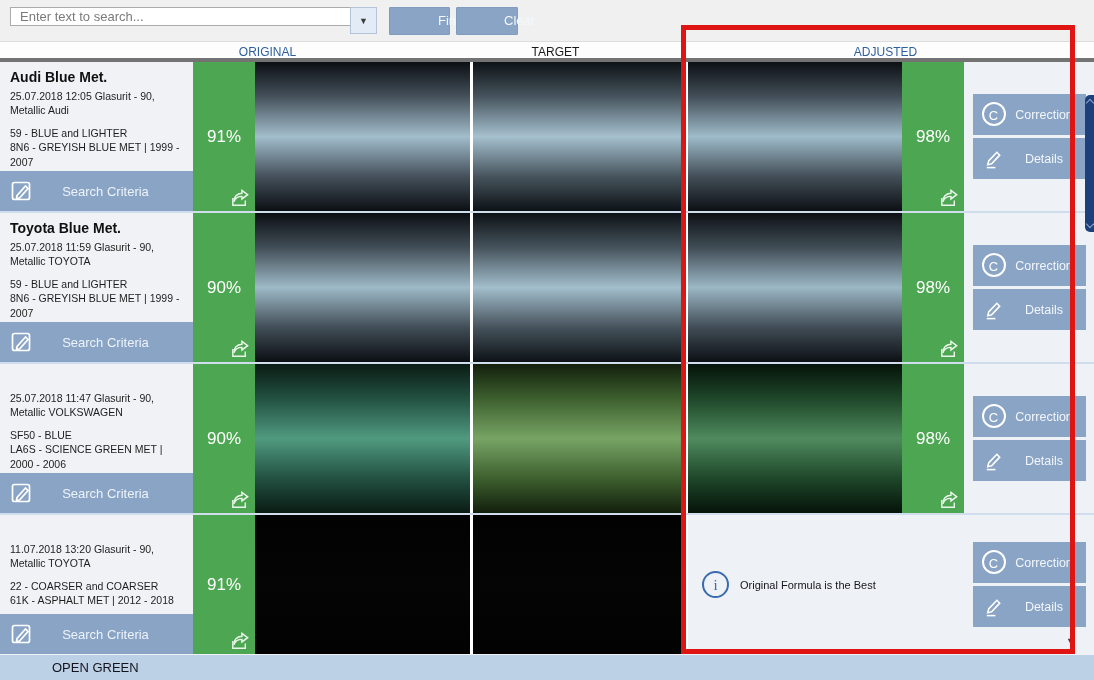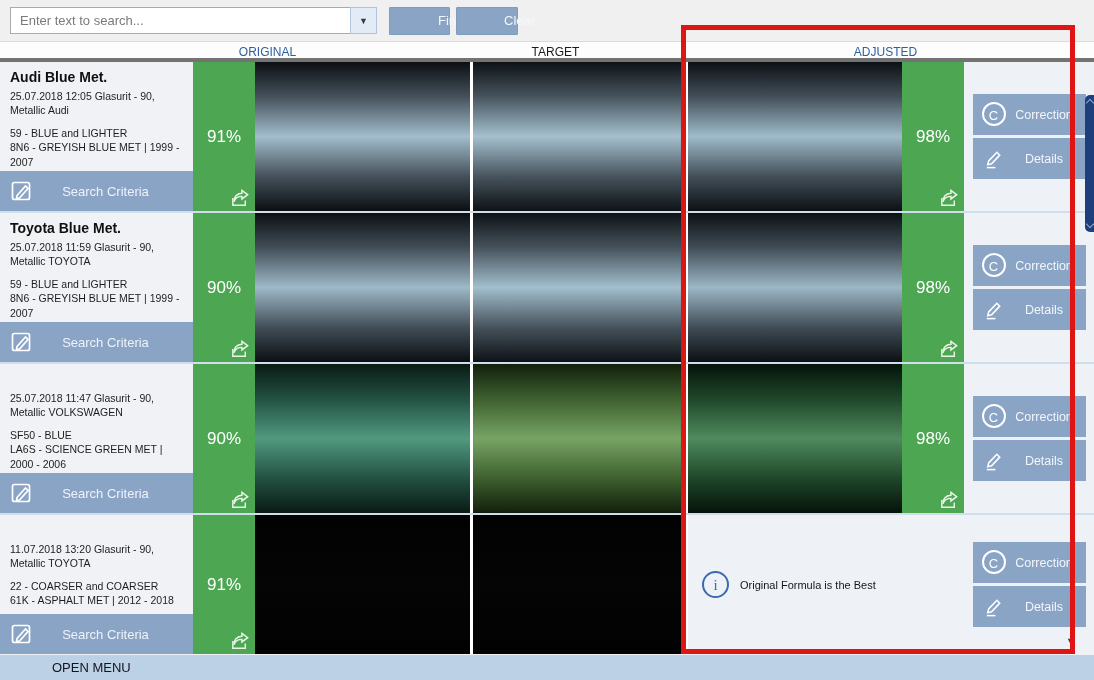--- a/index.html
+++ b/index.html
@@ -4,21 +4,21 @@
 <style>
   * { margin:0; padding:0; box-sizing:border-box; }
   html,body { background:#dfe3e8; }
   .app {
     position:relative; width:1094px; height:680px; overflow:hidden;
     background:#eef1f5; font-family:"Liberation Sans", sans-serif;
   }
   
   .topbar { position:relative; height:42px; background:#f0f0f0; border-bottom:1px solid #dcdcdc; }
   .search-input {
-    position:absolute; left:10px; top:7px; width:340px; height:27px;
+    position:absolute; left:10px; top:7px; width:340px; height:19px;
     border:1px solid #ababab; border-right:none; background:#fff;
     font-family:"Liberation Sans",sans-serif; font-size:13px; color:#333; padding:0 9px; outline:none;
   }
   .search-input::placeholder { color:#7a7a7a; }
   .dropdown-btn {
     position:absolute; left:350px; top:7px; width:27px; height:27px;
     background:#e3ebf6; border:1px solid #b3c3d9; color:#3c3c3c;
     font-size:9px; text-align:center; line-height:26px; cursor:pointer;
   }
   .btn-top {
@@ -332,21 +332,21 @@
           <svg viewBox="0 0 24 24" fill="none" stroke="currentColor" stroke-width="1.6">
               <path d="M7 14.5 L15.5 5.5 L18.5 8.5 L10 17.5 L6 18.5 Z"></path>
               <line x1="5" y1="21.5" x2="14" y2="21.5"></line>
             </svg>
         </span>
         <span>Details</span>
       </div>
     </div>
   </div>
 
-  <div class="bottom-bar">OPEN MENU</div>
+  <div class="bottom-bar">OPEN GREEN</div>
 
   <div class="side-tab"></div>
 
   <div class="scroll-indicator">▼</div>
 
   <div class="red-box"></div>
 
 </div>
 
 </body></html>

